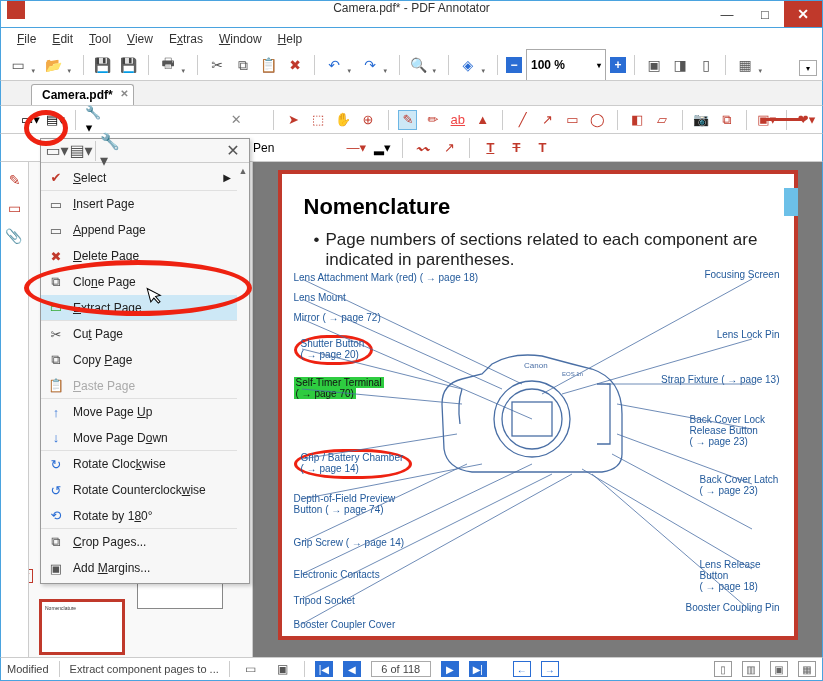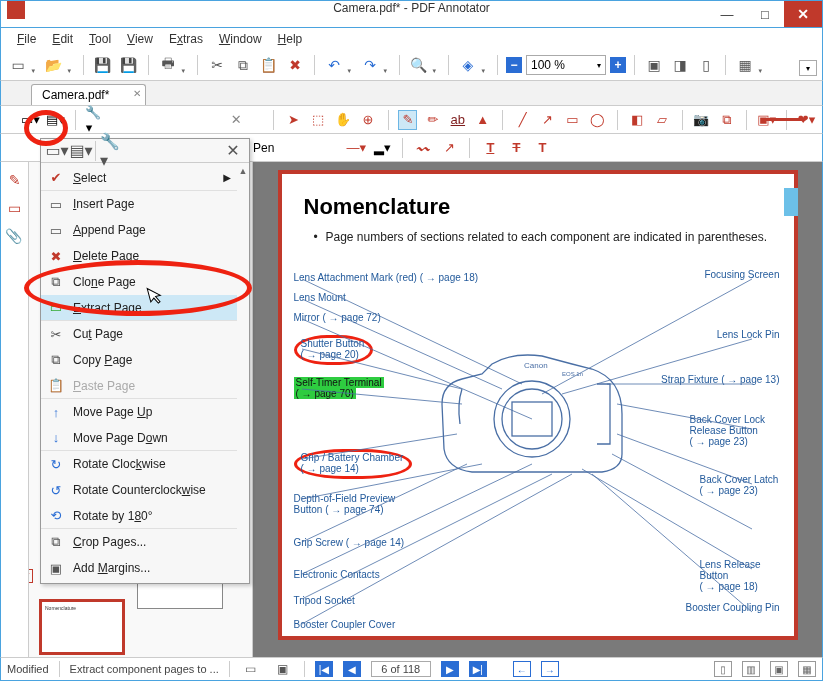--- a/index.html
+++ b/index.html
@@ -16,44 +16,44 @@
   
   .menubar { height: 22px; background: #fff; display: flex; align-items: center; padding: 0 8px; font-size: 12px; color: #333; border-left:1px solid #4aa3df; border-right:1px solid #4aa3df; }
   .menubar .menu-item { padding: 2px 8px; cursor: pointer; }
   .menubar .menu-item u { text-decoration: underline; }
 
   
   .toolbar { height: 30px; background: #fff; display: flex; align-items: center; padding: 0 6px; gap: 4px; border-left:1px solid #4aa3df; border-right:1px solid #4aa3df; }
   .sep { width:1px; height:20px; background:#ccc; margin:0 4px; }
   .tb-btn { width: 22px; height: 22px; display: inline-flex; align-items: center; justify-content: center; color:#555; font-size:14px; position:relative; }
   .tb-btn.caret::after { content:"▾"; font-size:7px; color:#666; position:absolute; right:-6px; bottom:1px; }
-  .zoom-field { width: 80px; height: 20px; border:1px solid #aaa; font-size:12px; padding:0 4px; display:flex; align-items:center; justify-content:space-between; }
+  .zoom-field { width: 80px; height: 32px; border:1px solid #aaa; font-size:12px; padding:0 4px; display:flex; align-items:center; justify-content:space-between;font-weight:bold; }
   .blue-sq { width:16px; height:16px; background:#2a6dd4; color:#fff; display:inline-flex; align-items:center; justify-content:center; font-size:12px; font-weight:bold; }
   .dropdown-far-right { position:absolute; right:6px; top:60px; width:18px; height:16px; border:1px solid #aaa; display:flex; align-items:center; justify-content:center; font-size:8px; }
 
   
   .tabstrip { height: 26px; background: #f2f2f2; display: flex; align-items: flex-end; padding-left: 30px; border:1px solid #ccc; border-left:1px solid #4aa3df; border-right:1px solid #4aa3df; position:relative; }
-  .tab { background:#fff; border:1px solid #aaa; border-bottom:none; border-radius:3px 3px 0 0; padding:3px 36px 3px 10px; font-size:12px; position:relative; }
+  .tab { background:#fff; border:1px solid #aaa; border-bottom:none; border-radius:3px 3px 0 0; padding:3px 20px 3px 10px; font-size:12px; position:relative;font-weight:bold; }
   .tab .close-x { position:absolute; right:4px; top:3px; font-size:10px; color:#888; }
 
   
   .subtoolbar { height: 28px; background:#fff; border-bottom:1px solid #ccc; display:flex; align-items:center; padding:0 6px; gap:6px; border-left:1px solid #4aa3df; border-right:1px solid #4aa3df; position:relative;}
   .tool-icon { width:20px; height:20px; display:inline-flex; align-items:center; justify-content:center; font-size:13px; }
 
   
   .main { display:flex; height: calc(681px - 28px - 22px - 30px - 26px - 28px - 28px - 24px); border-left:1px solid #4aa3df; border-right:1px solid #4aa3df; }
   .left-rail { width: 28px; background:#fff; border-right:1px solid #ccc; display:flex; flex-direction:column; align-items:center; gap:8px; padding-top:8px; }
   .left-rail .rail-icon { width:20px; height:20px; font-size:14px; display:flex; align-items:center; justify-content:center; }
 
   .thumb-panel { width: 224px; background:#f9f9f9; border-right:1px solid #ccc; position:relative; overflow:hidden; }
 
   .doc-area { flex:1; overflow:auto; background:#7a7a7a; padding:8px; }
   .page { background:#fff; border:4px solid #c0392b; margin:0 auto; width: 520px; min-height: 470px; padding: 20px 22px; position:relative; }
   .page h2 { font-family: Arial, sans-serif; font-size:22px; font-weight:bold; margin-bottom:10px; }
-  .page .bullet { font-size:12px; color:#222; margin-left:10px; margin-bottom:4px; position:relative; padding-left:12px; }
+  .page .bullet { font-size:17px; color:#222; margin-left:10px; margin-bottom:4px; position:relative; padding-left:12px; }
   .page .bullet::before { content:"•"; position:absolute; left:0; }
 
   .annot-item { font-size:10px; color:#235a9b; margin:3px 0; position:absolute; }
   .redcircle { border:3px solid #e21; border-radius:50%/60%; display:inline-block; padding:0 6px 2px 4px; }
   .greenhighlight { background:#2ecc40; color:#111; padding:0 2px; }
   .camera-sketch { position:absolute; left:150px; top:160px; width:200px; height:150px; }
   .callout-right { font-size:10px; color:#235a9b; position:absolute; }
 
   
   .context-menu { position:absolute; left:40px; top:138px; width:210px; background:#f7f7f7; border:1px solid #999; box-shadow:2px 2px 4px rgba(0,0,0,.2); z-index:100; }
@@ -175,21 +175,21 @@
   <span class="tool-icon" style="color:#888;">✕</span>
   <span style="width:12px;"></span>
   <span class="sep"></span>
   <span class="tool-icon" style="color:#c0392b;">➤</span>
   <span class="tool-icon" style="color:#c0392b;">⬚</span>
   <span class="tool-icon" style="color:#c0392b;">✋</span>
   <span class="tool-icon" style="color:#c0392b;">⊕</span>
   <span class="sep"></span>
   <span class="tool-icon" style="background:#cde8f6;color:#c0392b;border:1px solid #6cb6e4;">✎</span>
   <span class="tool-icon" style="color:#c0392b;">✏</span>
-  <span class="tool-icon" style="color:#7f1d1d;">
+  <span class="tool-icon" style="color:#ef4444;">
       <u>ab</u>
     </span>
   <span class="tool-icon" style="color:#c0392b;">▲</span>
   <span class="sep"></span>
   <span class="tool-icon" style="color:#c0392b;">╱</span>
   <span class="tool-icon" style="color:#c0392b;">↗</span>
   <span class="tool-icon" style="color:#c0392b;">▭</span>
   <span class="tool-icon" style="color:#c0392b;">◯</span>
   <span class="sep"></span>
   <span class="tool-icon" style="color:#c0392b;">◧</span>

